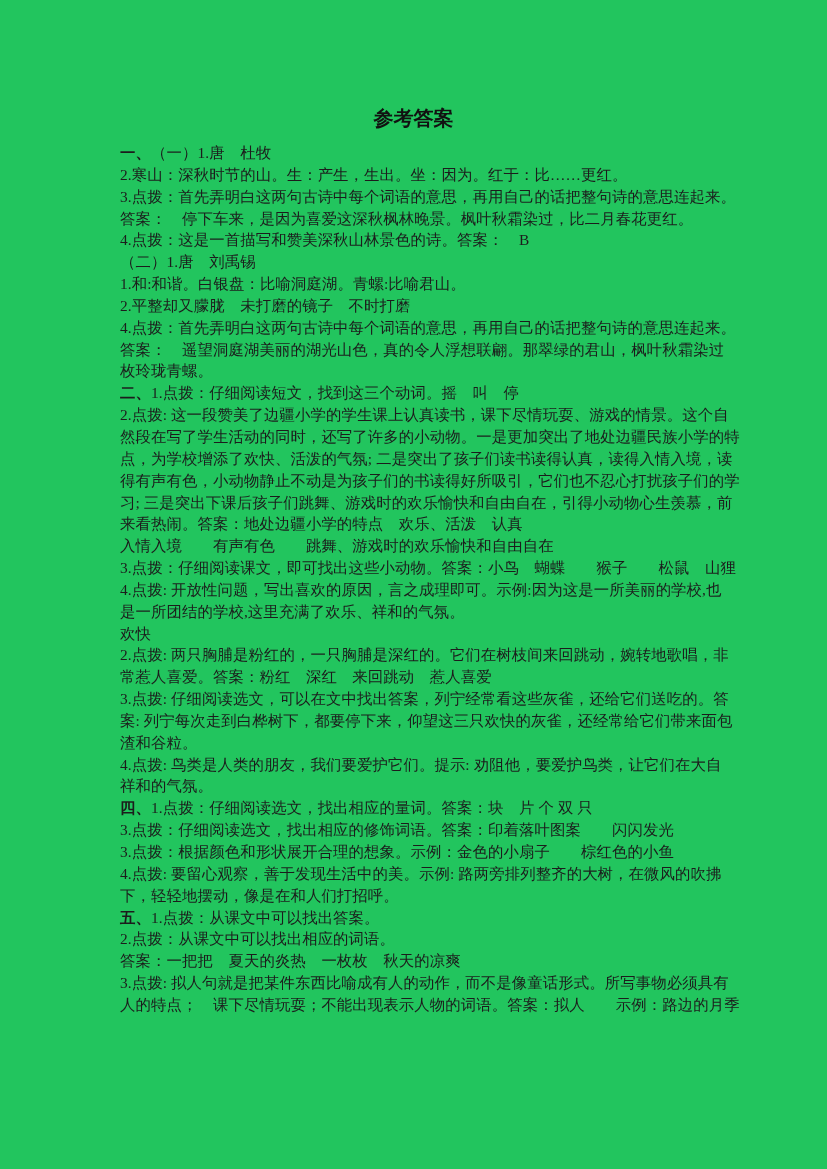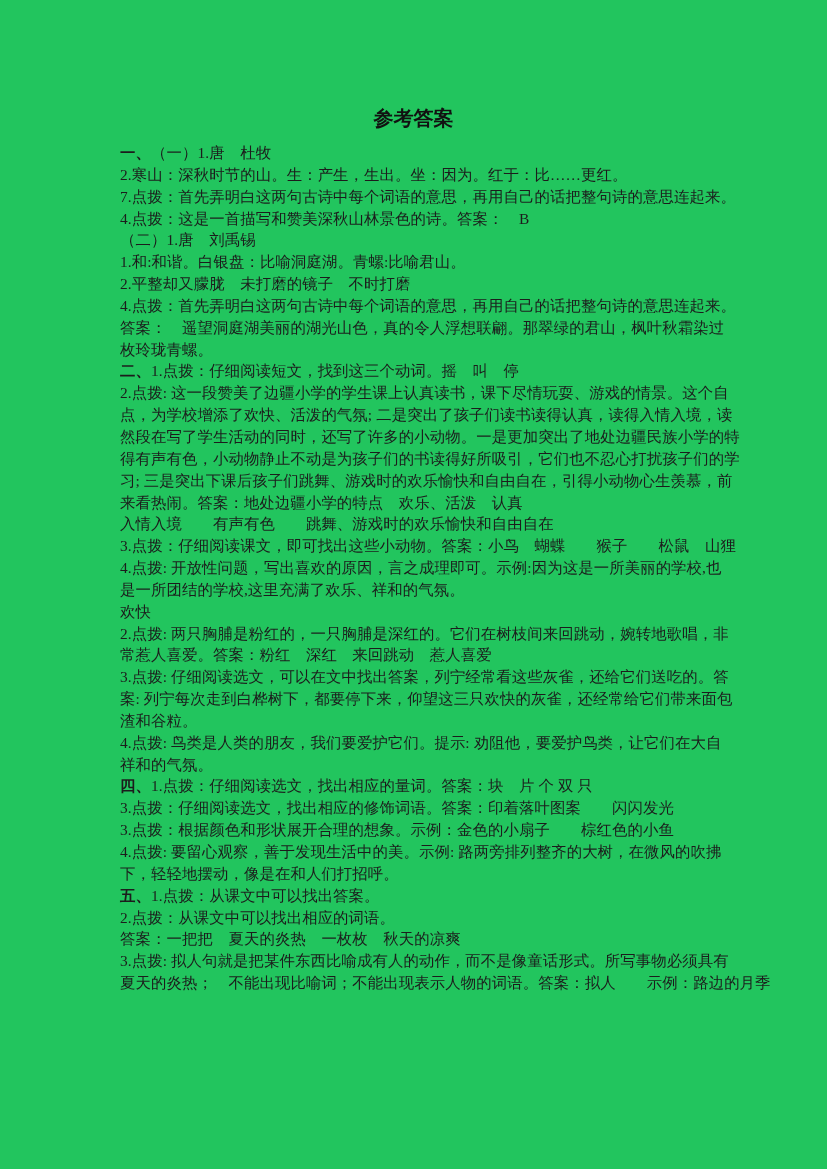--- a/index.html
+++ b/index.html
@@ -48,44 +48,45 @@
 <body>
 
 <div class="page">
   <div class="doc-title">参考答案</div>
 
   <div class="content">
   <div class="text-line"><span class="sec">一、</span><span class="txt">（一）1.唐　杜牧</span></div>
 
   <div class="text-line"><span class="sec"></span><span class="txt">2.寒山：深秋时节的山。生：产生，生出。坐：因为。红于：比……更红。</span></div>
 
-  <div class="text-line"><span class="sec"></span><span class="txt">7.点拨：首先弄明白这两句古诗中每个词语的意思，再用自己的话把整句诗的意思连起来。</span></div>
+  <div class="text-line"><span class="sec"></span><span class="txt">3.点拨：首先弄明白这两句古诗中每个词语的意思，再用自己的话把整句诗的意思连起来。</span></div>
 
+  <div class="text-line"><span class="sec"></span><span class="txt">答案：　停下车来，是因为喜爱这深秋枫林晚景。枫叶秋霜染过，比二月春花更红。</span></div>
 
   <div class="text-line"><span class="sec"></span><span class="txt">4.点拨：这是一首描写和赞美深秋山林景色的诗。答案：　B</span></div>
 
   <div class="text-line"><span class="sec"></span><span class="txt">（二）1.唐　刘禹锡</span></div>
 
   <div class="text-line"><span class="sec"></span><span class="txt">1.和:和谐。白银盘：比喻洞庭湖。青螺:比喻君山。</span></div>
 
   <div class="text-line"><span class="sec"></span><span class="txt">2.平整却又朦胧　未打磨的镜子　不时打磨</span></div>
 
   <div class="text-line"><span class="sec"></span><span class="txt">4.点拨：首先弄明白这两句古诗中每个词语的意思，再用自己的话把整句诗的意思连起来。</span></div>
 
   <div class="text-line"><span class="sec"></span><span class="txt">答案：　遥望洞庭湖美丽的湖光山色，真的令人浮想联翩。那翠绿的君山，枫叶秋霜染过</span></div>
 
   <div class="text-line"><span class="sec"></span><span class="txt">枚玲珑青螺。</span></div>
 
   <div class="text-line"><span class="sec">二、</span><span class="txt">1.点拨：仔细阅读短文，找到这三个动词。摇　叫　停</span></div>
 
   <div class="text-line"><span class="sec"></span><span class="txt">2.点拨: 这一段赞美了边疆小学的学生课上认真读书，课下尽情玩耍、游戏的情景。这个自</span></div>
 
+  <div class="text-line"><span class="sec"></span><span class="txt">然段在写了学生活动的同时，还写了许多的小动物。一是更加突出了地处边疆民族小学的特</span></div>
+
   <div class="text-line"><span class="sec"></span><span class="txt">点，为学校增添了欢快、活泼的气氛; 二是突出了孩子们读书读得认真，读得入情入境，读</span></div>
-
-  <div class="text-line"><span class="sec"></span><span class="txt">然段在写了学生活动的同时，还写了许多的小动物。一是更加突出了地处边疆民族小学的特</span></div>
 
   <div class="text-line"><span class="sec"></span><span class="txt">得有声有色，小动物静止不动是为孩子们的书读得好所吸引，它们也不忍心打扰孩子们的学</span></div>
 
   <div class="text-line"><span class="sec"></span><span class="txt">习; 三是突出下课后孩子们跳舞、游戏时的欢乐愉快和自由自在，引得小动物心生羡慕，前</span></div>
 
   <div class="text-line"><span class="sec"></span><span class="txt">来看热闹。答案：地处边疆小学的特点　欢乐、活泼　认真</span></div>
 
   <div class="text-line"><span class="sec"></span><span class="txt">入情入境　　有声有色　　跳舞、游戏时的欢乐愉快和自由自在</span></div>
 
   <div class="text-line"><span class="sec"></span><span class="txt">3.点拨：仔细阅读课文，即可找出这些小动物。答案：小鸟　蝴蝶　　猴子　　松鼠　山狸</span></div>
@@ -123,15 +124,15 @@
 
   <div class="text-line"><span class="sec">五、</span><span class="txt">1.点拨：从课文中可以找出答案。</span></div>
 
 
   <div class="text-line"><span class="sec"></span><span class="txt">2.点拨：从课文中可以找出相应的词语。</span></div>
 
   <div class="text-line"><span class="sec"></span><span class="txt">答案：一把把　夏天的炎热　一枚枚　秋天的凉爽</span></div>
 
   <div class="text-line"><span class="sec"></span><span class="txt">3.点拨: 拟人句就是把某件东西比喻成有人的动作，而不是像童话形式。所写事物必须具有</span></div>
 
-  <div class="text-line"><span class="sec"></span><span class="txt">夏天的炎热；　不能出现比喻词；不能出现表示人物的词语。答案：拟人　　示例：路边的月季</span></div>
+  <div class="text-line"><span class="sec"></span><span class="txt">人的特点；　课下尽情玩耍；不能出现表示人物的词语。答案：拟人　　示例：路边的月季</span></div>
 </div>
 </div>
 
 </body></html>

